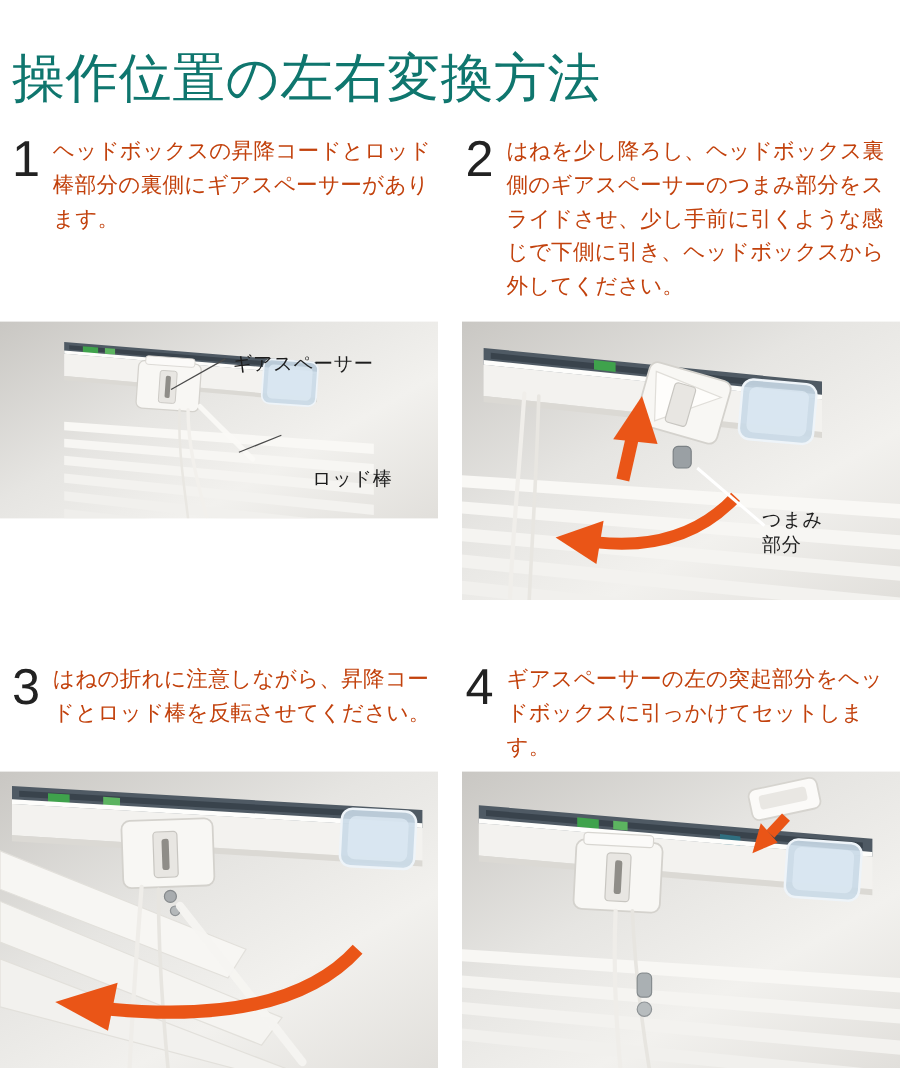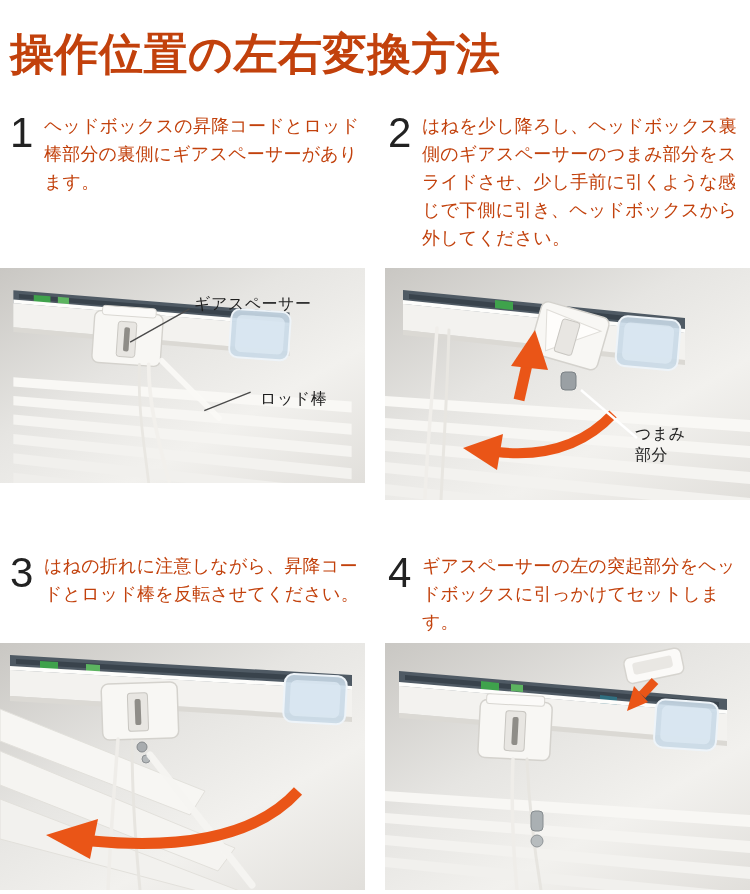--- a/index.html
+++ b/index.html
@@ -4,42 +4,42 @@
 <style>
   * { margin:0; padding:0; box-sizing:border-box; }
   html,body { width:750px; height:894px; overflow:hidden; }
   body {
     background:#ffffff;
     font-family:"Liberation Sans","DejaVu Sans",sans-serif;
     color:#1a1a1a;
     position:relative;
   }
   .title {
-    position:absolute; left:10px; top:25px;
-    font-size:44px; font-weight:700; letter-spacing:0.5px; color:#c2410c;
+    position:absolute; left:10px; top:36px;
+    font-size:44px; font-weight:400; letter-spacing:0.5px; color:#0f766e;
     white-space:nowrap;
   }
   .step { position:absolute; display:flex; align-items:flex-start; }
   .step-num {
     font-size:42px; font-weight:300; color:#222; line-height:1;
     margin-right:12px; margin-top:0px; min-width:22px;
   }
   .step-text {
     font-size:18px; line-height:28px; color:#c2410c; letter-spacing:0.2px;
   }
   .step1 { left:10px;  top:112px; width:352px; }
   .step2 { left:388px; top:112px; width:358px; }
   .step3 { left:10px;  top:552px; width:352px; }
   .step4 { left:388px; top:552px; width:358px; }
   .photo {
     position:absolute; overflow:hidden;
     background:linear-gradient(150deg,#c9c7c3 0%,#e6e5e2 40%,#f2f1ee 68%,#e1dfdb 100%);
   }
   .photo svg { position:absolute; left:0; top:0; width:100%; height:100%; display:block; }
-  .photo1 { left:0;     top:268px; width:365px; height:215px; }
+  .photo1 { left:0;     top:268px; width:365px; height:164px; }
   .photo2 { left:385px; top:268px; width:365px; height:232px;padding-left:24px; }
   .photo3 { left:0;     top:643px; width:365px; height:247px; }
   .photo4 { left:385px; top:643px; width:365px; height:247px; }
   .photo-label {
     position:absolute; font-size:16px; color:#1d1d1d; line-height:1.3;
     letter-spacing:0.5px;
   }
   .knob-label { width:56px; }
 </style>
 </head>
@@ -91,21 +91,21 @@
     <g stroke-linecap="round" fill="none">
       <path d="M146,104 C146,150 158,192 168,230" stroke="#f2f0ec" stroke-width="4"></path>
       <path d="M136,104 C134,152 142,196 146,232" stroke="#e9e7e2" stroke-width="3"></path>
     </g>
     <g stroke="#4a4a4a" stroke-width="1.5">
       <line x1="190" y1="44" x2="126" y2="80"></line>
       <line x1="256" y1="134" x2="206" y2="154"></line>
     </g>
   </svg>
   <div class="photo-label" style="left:194px; top:26px;">ギアスペーサー</div>
-  <div class="photo-label" style="left:260px; top:122px;font-family:Liberation Mono, monospace;">ロッド棒</div>
+  <div class="photo-label" style="left:260px; top:122px;">ロッド棒</div>
 </div>
 
 <div class="photo photo2">
   <svg viewBox="0 0 365 232">
     <g>
       <path d="M0,128 L365,152 L365,164 L0,138 Z" fill="#f9f8f5"></path>
       <path d="M0,150 L365,178 L365,190 L0,160 Z" fill="#f7f6f3"></path>
       <path d="M0,172 L365,204 L365,216 L0,183 Z" fill="#f5f4f1"></path>
       <path d="M0,194 L365,230 L365,242 L0,205 Z" fill="#f3f2ef"></path>
       <path d="M0,216 L365,256 L365,268 L0,227 Z" fill="#f1f0ed"></path>

